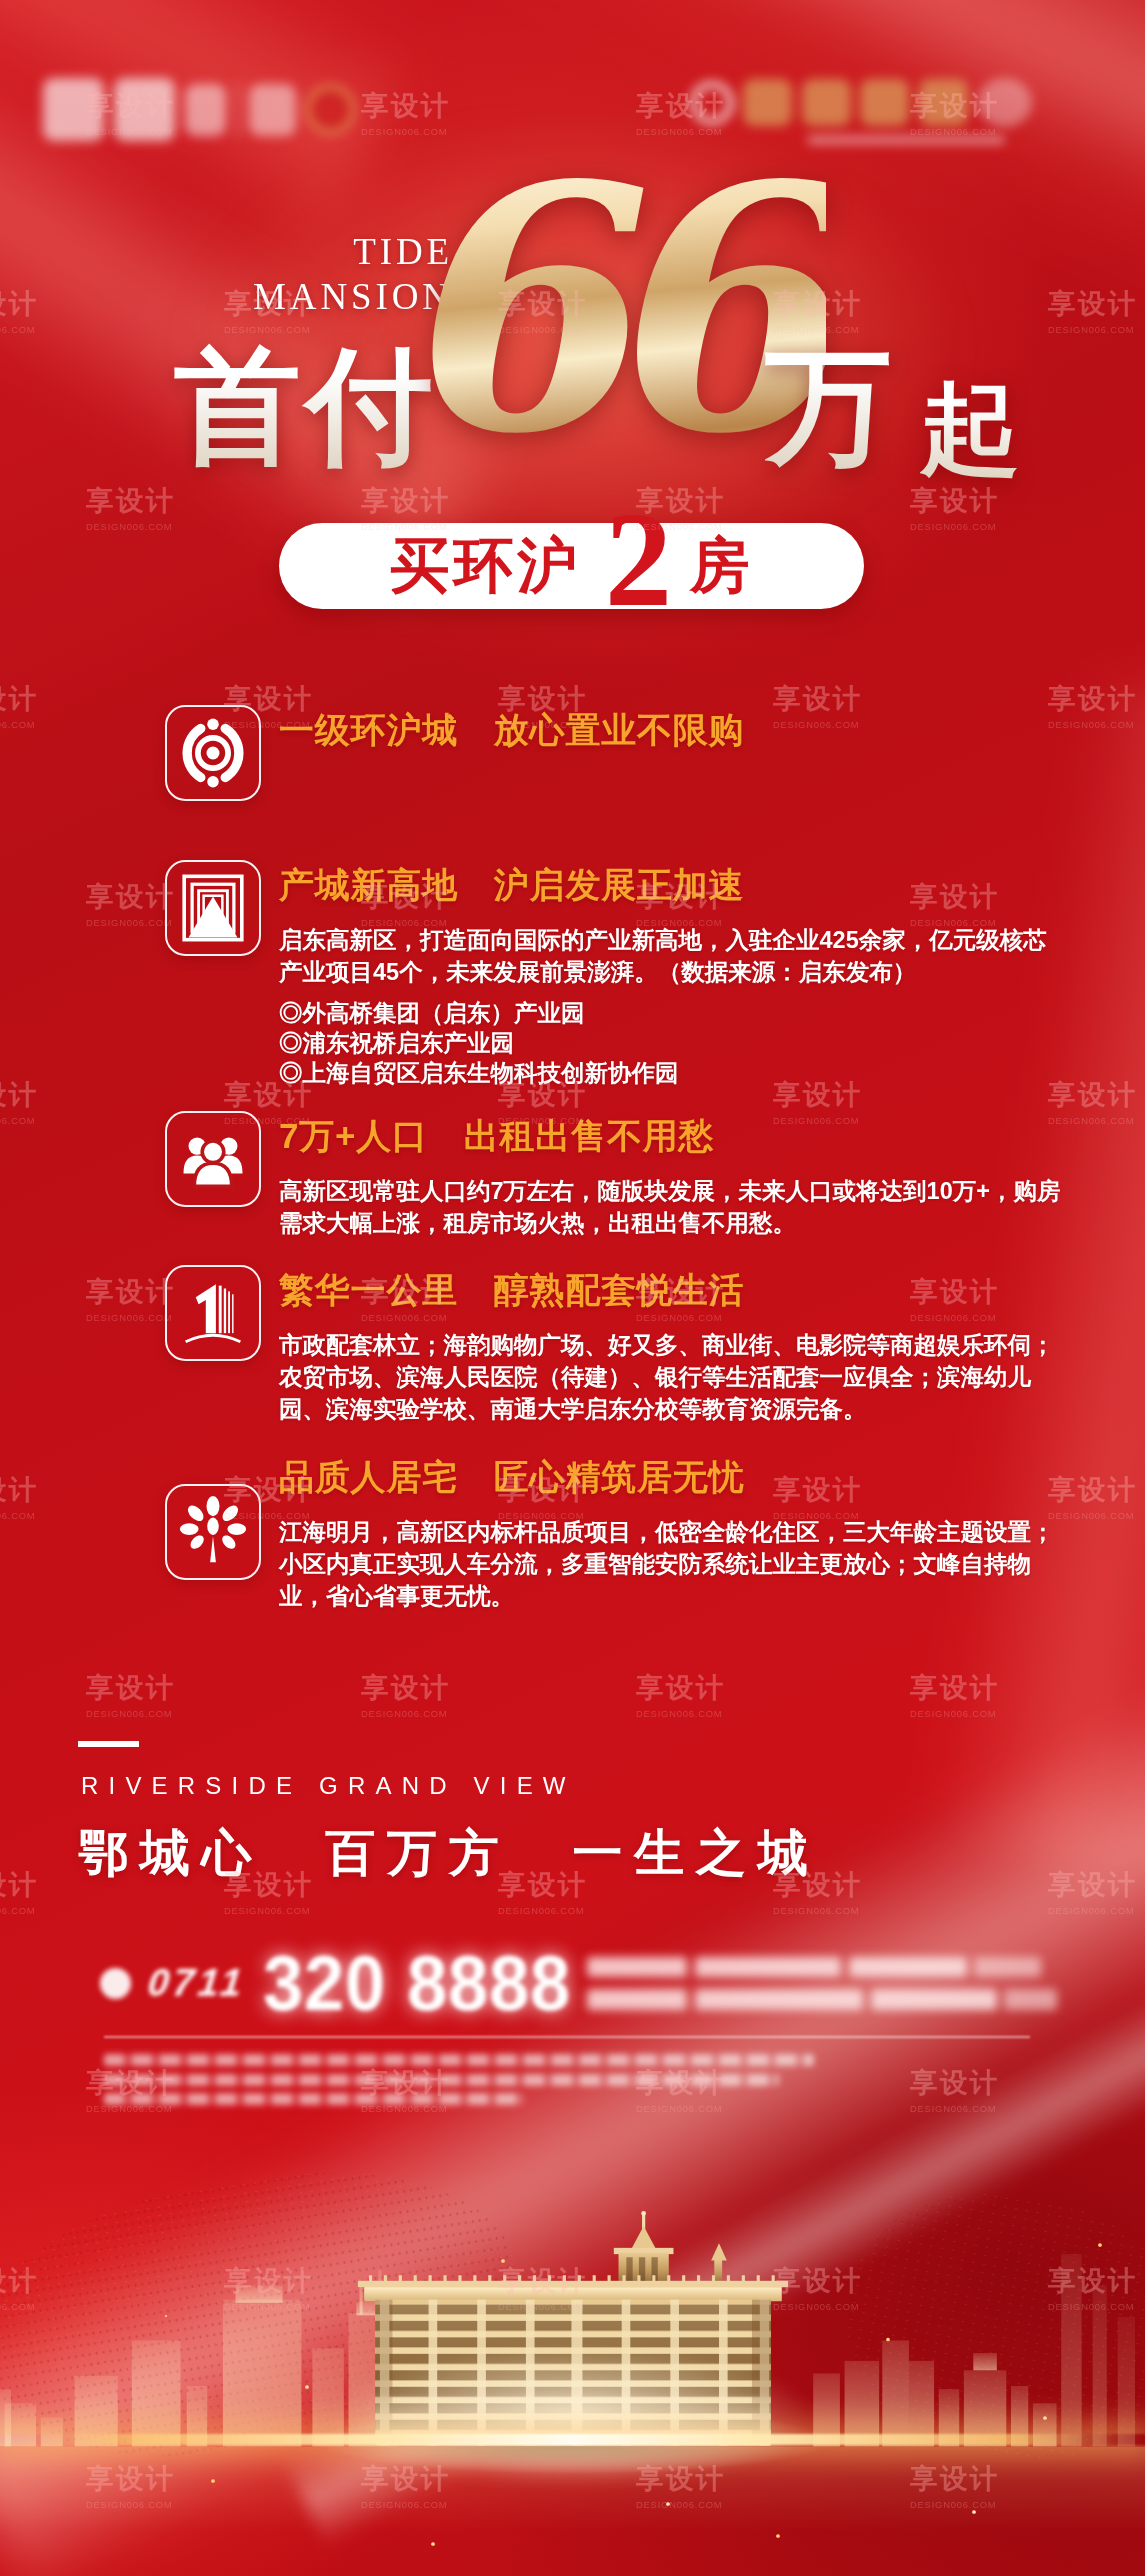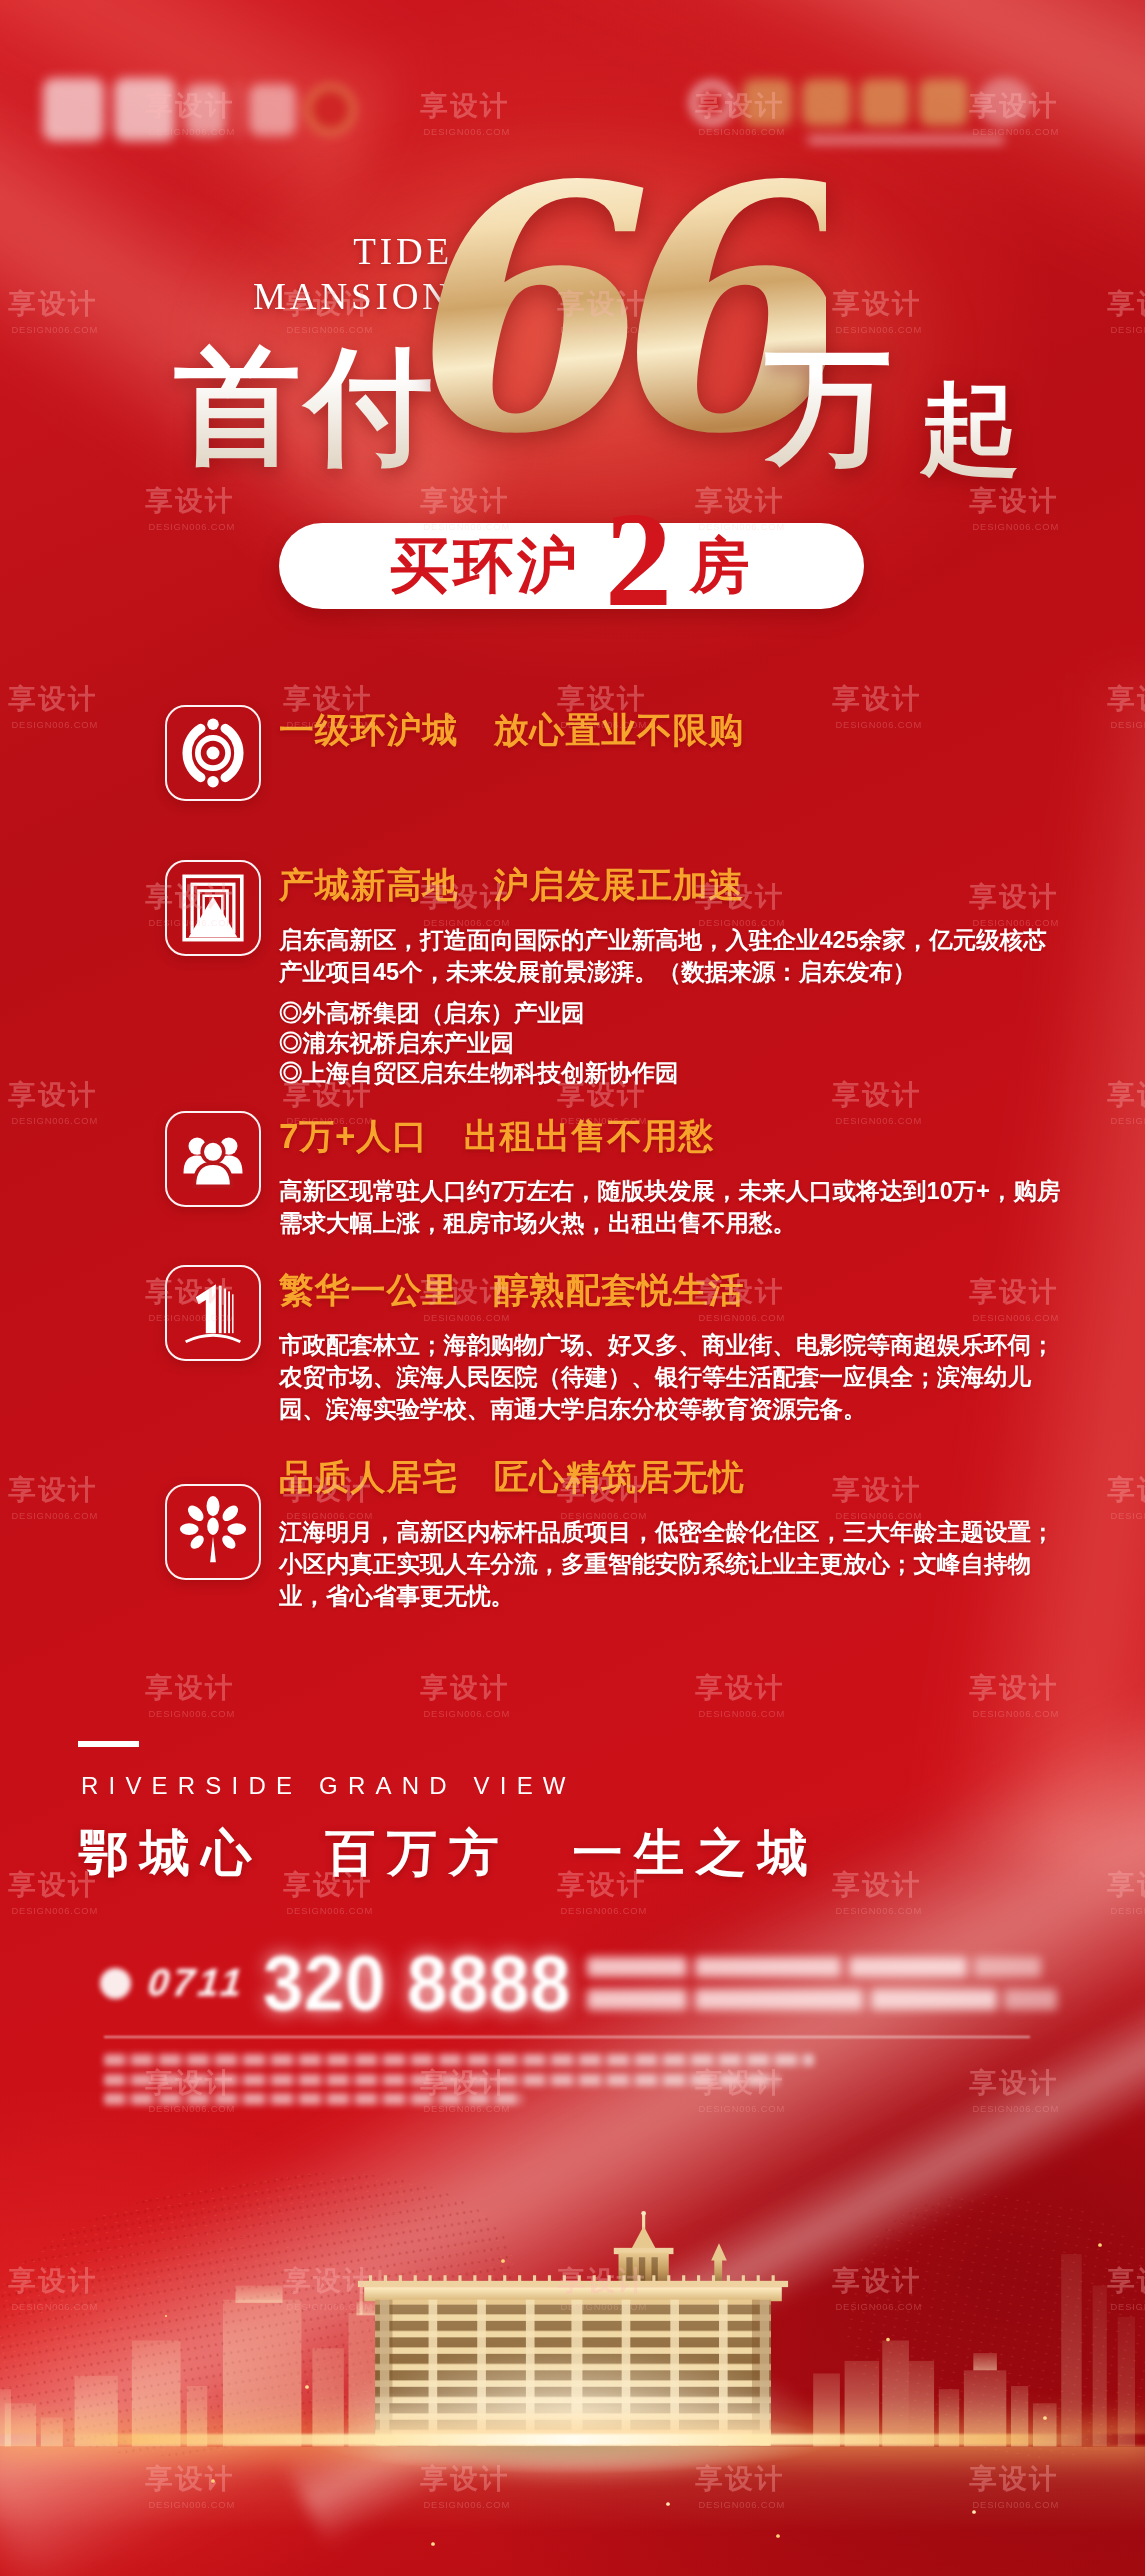--- a/index.html
+++ b/index.html
@@ -29,21 +29,21 @@
     background:radial-gradient(closest-side,rgba(255,165,125,.35),transparent);filter:blur(19px);}
   .glitter{position:absolute;z-index:2;left:-15.7px;top:2181px;width:534px;height:267px;opacity:.4;border-radius:45%;
     transform:rotate(-9deg);background-image:
     radial-gradient(rgba(255,130,95,.55) 0.8px,transparent 1.3px),
     radial-gradient(rgba(140,10,10,.6) 0.8px,transparent 1.3px);
     background-size:11px 8.6px,7px 10.2px;}
   .glitter.right{left:847px;top:2197px;width:330px;height:259px;transform:rotate(10deg);opacity:.3;}
 
   
   .wm-layer{position:absolute;inset:0;z-index:9;pointer-events:none;}
-  .wm{position:absolute;width:149px;text-align:right;}
+  .wm{position:absolute;width:149px;text-align:left;}
   .wm .t1{font-size:27.5px;font-weight:bold;letter-spacing:2.4px;color:rgba(255,185,185,.34);}
   .wm .t2{font-size:9.4px;letter-spacing:0.8px;color:rgba(255,185,185,.26);margin-top:1.6px;}
 
   
   .logo{position:absolute;z-index:5;display:flex;align-items:center;filter:blur(5.5px);opacity:.9;}
   .logo-left{left:43px;top:78px;gap:10.2px;}
   .logo-right{left:690px;top:78px;gap:9.4px;}
   .blob{background:rgba(255,255,255,.72);border-radius:11px;}
   .blob.gold{background:rgba(220,175,100,.72);}
   .logo-div{width:2.4px;height:56px;background:rgba(255,255,255,.55);}

